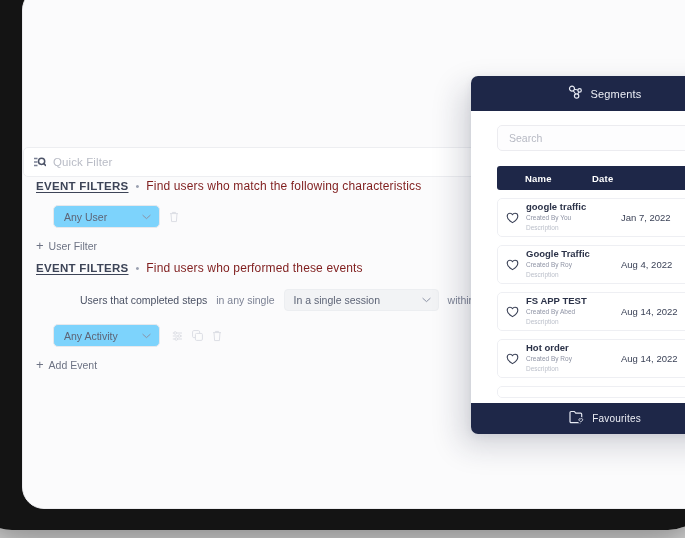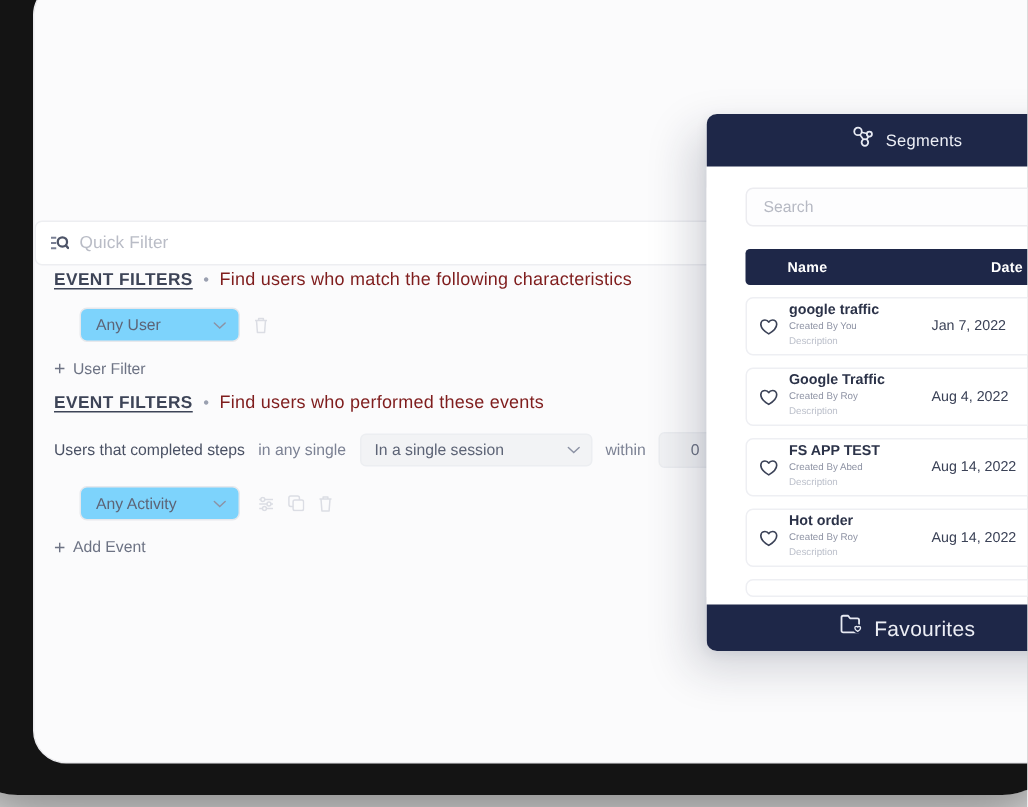--- a/index.html
+++ b/index.html
@@ -138,21 +138,21 @@
   .plus { font-size: 13px; line-height: 1; color: #6d7384; }
 
   
   .event-line {
     margin-top: 13px;
     display: flex;
     align-items: center;
     gap: 9px;
     white-space: nowrap;
   }
-  .lbl-strong { font-size: 10.5px; color: #4a5164; }
+  .lbl-strong { font-size: 10.5px; color: #4a5164; margin-left: 44px; }
   .lbl-mid { font-size: 10.5px; color: #7c8294; }
   .sel-session {
     width: 155px;
     height: 22px;
     background: #f2f3f5;
     border: 1px solid #eceef1;
     border-radius: 4px;
     display: flex;
     align-items: center;
     justify-content: space-between;
@@ -236,21 +236,21 @@
     background: #1e2748;
     border-radius: 3px;
     display: flex;
     align-items: center;
     color: #ffffff;
     font-size: 9.5px;
     font-weight: 700;
     letter-spacing: .2px;
   }
   .col-name { width: 95px; padding-left: 28px; box-sizing: border-box; }
-  .col-date { width: 90px; text-align: right; }
+  .col-date { width: 90px; }
 
   .seg-row {
     margin-top: 8px;
     height: 39px;
     background: #ffffff;
     border: 1px solid #eeeff3;
     border-radius: 5px;
     display: flex;
     align-items: center;
     box-sizing: border-box;
@@ -281,21 +281,21 @@
     position: absolute;
     left: 0; right: 0; bottom: 0;
     height: 31px;
     background: #1e2748;
     display: flex;
     align-items: center;
     justify-content: center;
     gap: 7px;
   }
   .seg-footer-label {
-    font-size: 14px;
+    font-size: 10px;
     color: #eceef5;
     letter-spacing: .2px;
   }
 </style>
 </head>
 <body>
 
 <div id="stage">
 
   <div class="bezel"></div>

